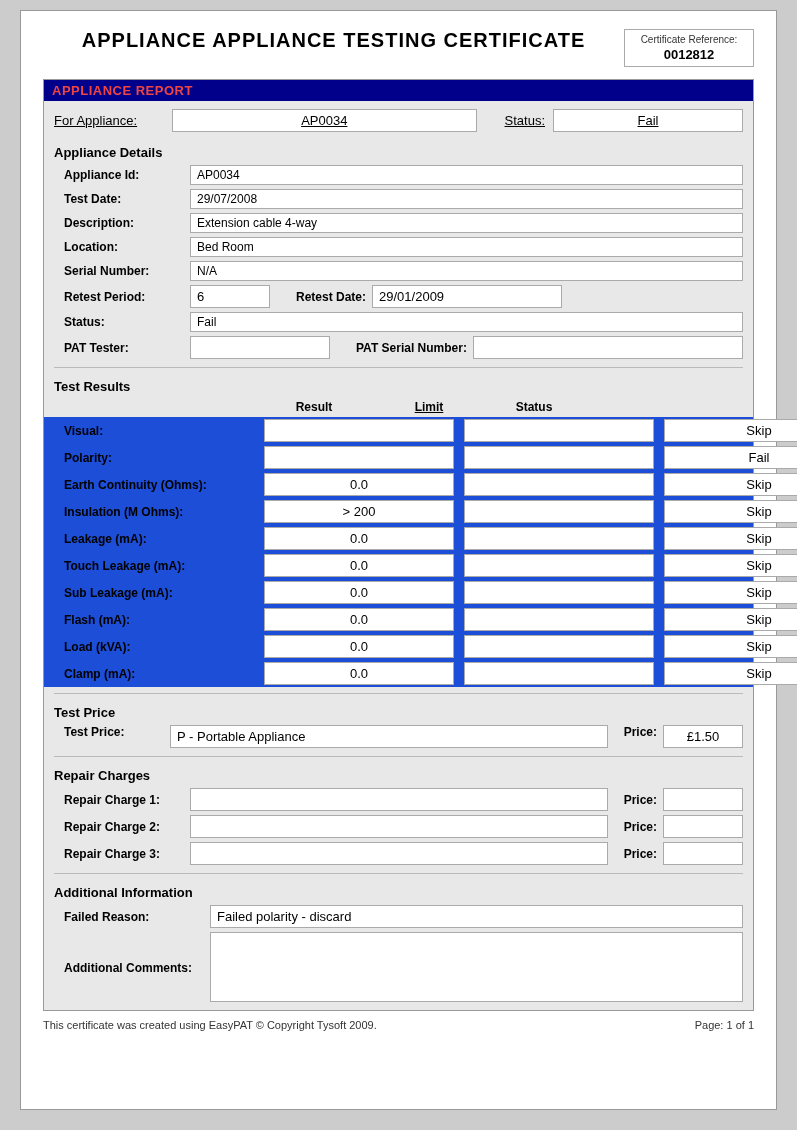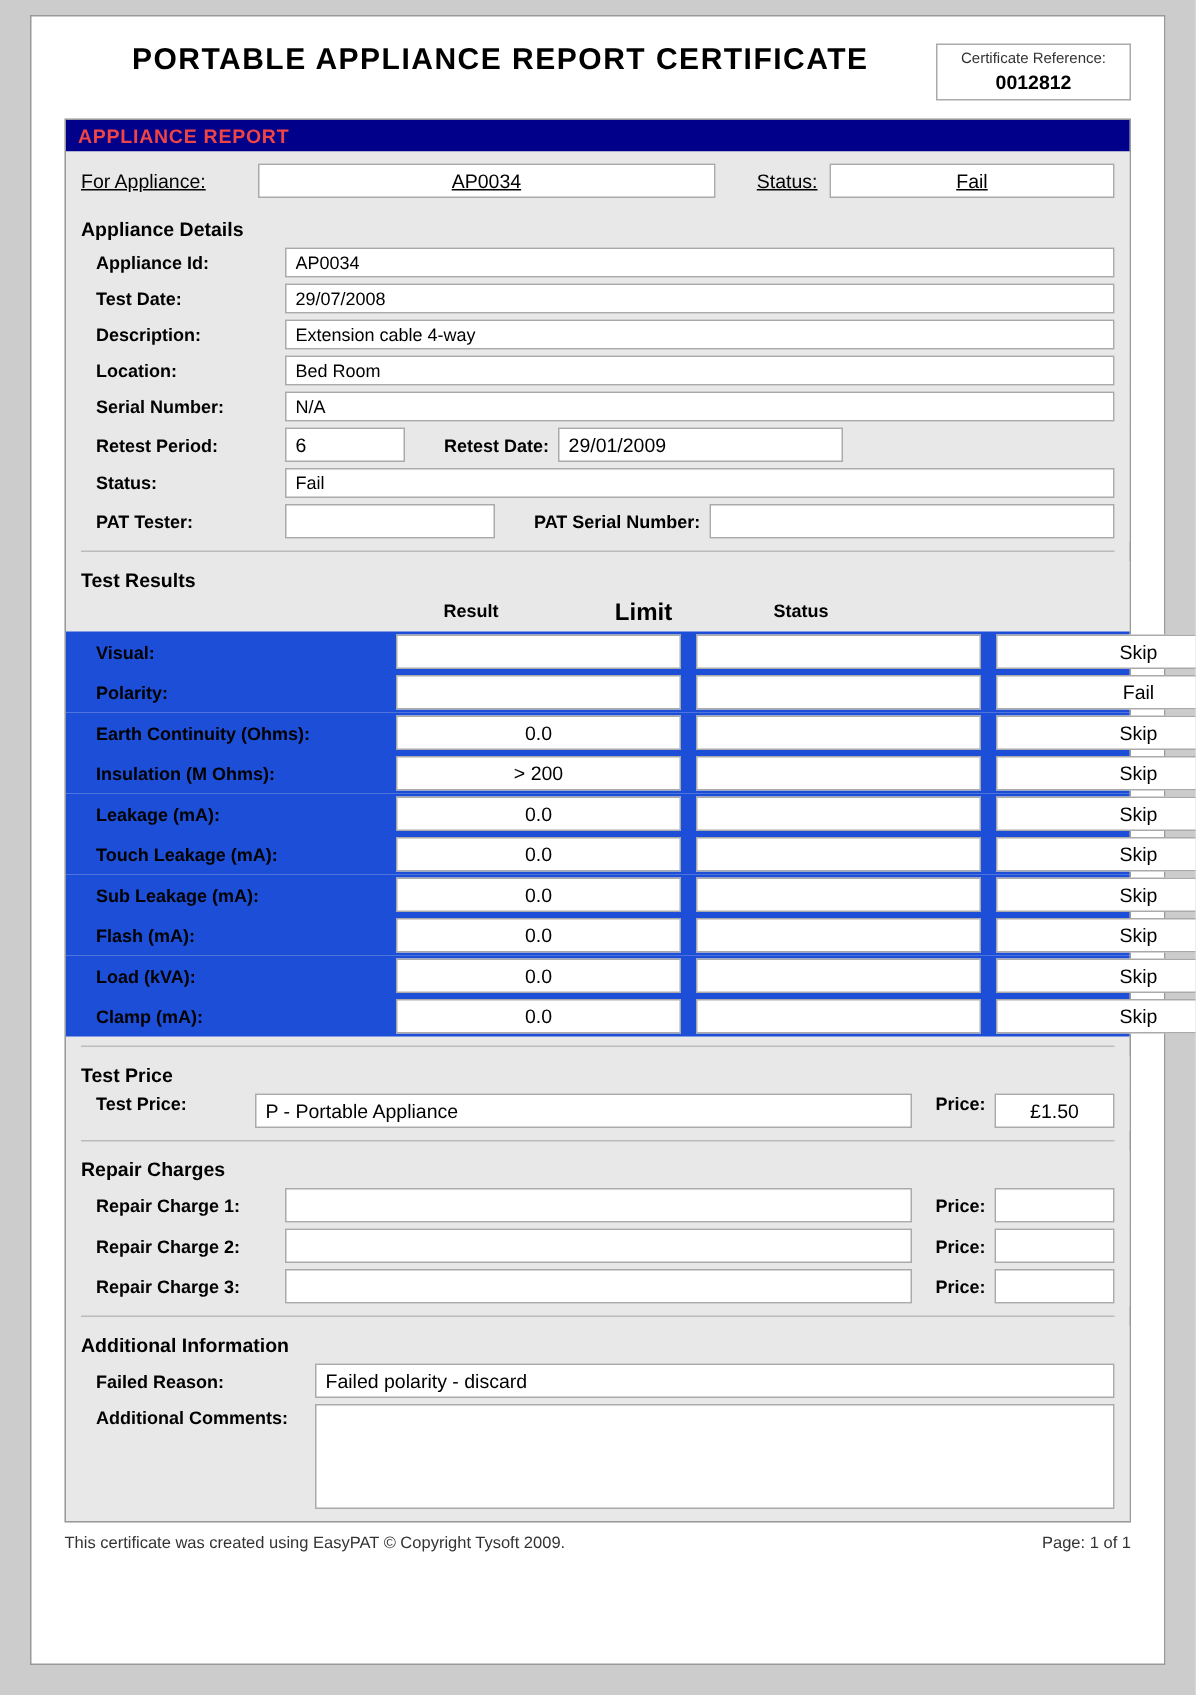--- a/index.html
+++ b/index.html
@@ -173,21 +173,21 @@
     }
     
     .test-results-header {
       display: flex;
       padding: 3px 10px 3px 20px;
       background: #e8e8e8;
       gap: 0;
     }
     .tr-label-col { flex: 0 0 200px; font-weight: bold; font-size: 12px; }
     .tr-result-col { flex: 0 0 100px; text-align: center; font-weight: bold; font-size: 12px; }
-    .tr-limit-col { flex: 0 0 130px; text-align: center; font-weight: bold; font-size: 16px; }
+    .tr-limit-col { flex: 0 0 130px; text-align: center; font-weight: bold; font-size: 12px; text-decoration: underline; }
     .tr-status-col { flex: 0 0 80px; text-align: center; font-weight: bold; font-size: 12px; }
     .test-row {
       display: flex;
       align-items: center;
       padding: 2px 10px 2px 20px;
       background: #1d4ed8;
       gap: 0;
     }
     .test-row-label {
       flex: 0 0 200px;
@@ -236,21 +236,21 @@
       display: flex;
       align-items: center;
       padding: 2px 10px 2px 20px;
       background: #e8e8e8;
       gap: 6px;
     }
     .add-label { font-weight: bold; font-size: 12px; min-width: 140px; }
     .add-value-input { flex: 1; }
     .comments-row {
       display: flex;
-      align-items: flex-start;
+      align-items: center;
       padding: 2px 10px 8px 20px;
       background: #e8e8e8;
       gap: 6px;
     }
     .comments-label { font-weight: bold; font-size: 12px; min-width: 140px; margin-top: 2px; }
     .comments-textarea {
       flex: 1;
       height: 70px;
       background: #fff;
       border: 1px solid #aaa;
@@ -267,21 +267,21 @@
       color: #333;
     }
   </style>
 </head>
 <body>
 
 <div class="page">
 
   <div class="header">
     <div style="flex:1; text-align:center;">
-      <span class="main-title">PORTABLE APPLIANCE REPORT CERTIFICATE</span>
+      <span class="main-title">APPLIANCE APPLIANCE TESTING CERTIFICATE</span>
     </div>
     <div class="cert-ref-box">
       <div class="cert-ref-label">Certificate Reference:</div>
       <div class="cert-ref-number">0012812</div>
     </div>
   </div>
 
   <div class="content-box">
 
     <div class="section-header-blue">APPLIANCE REPORT</div>

